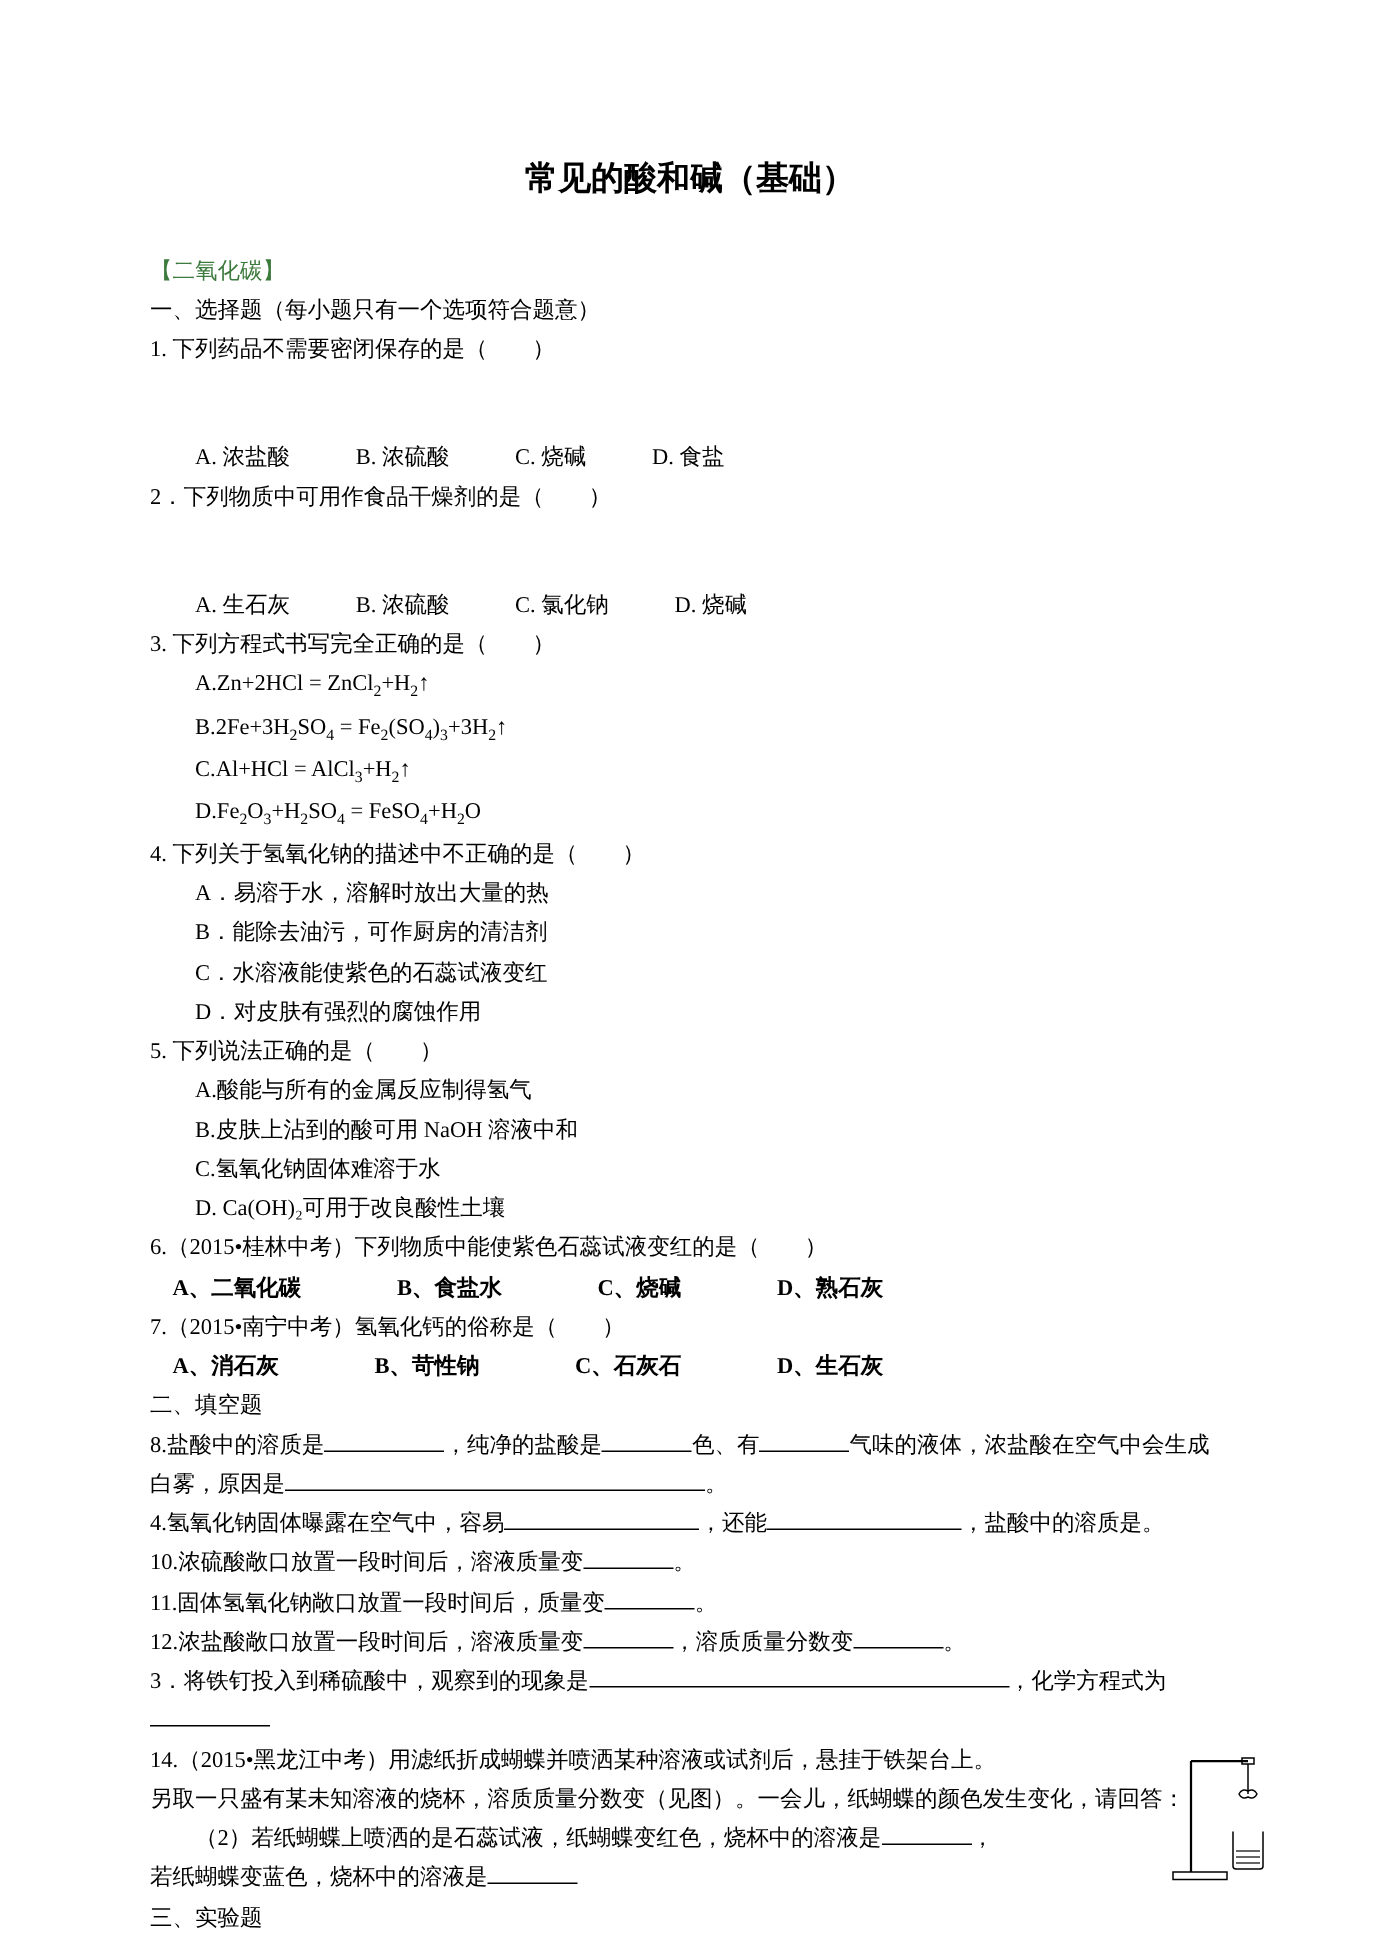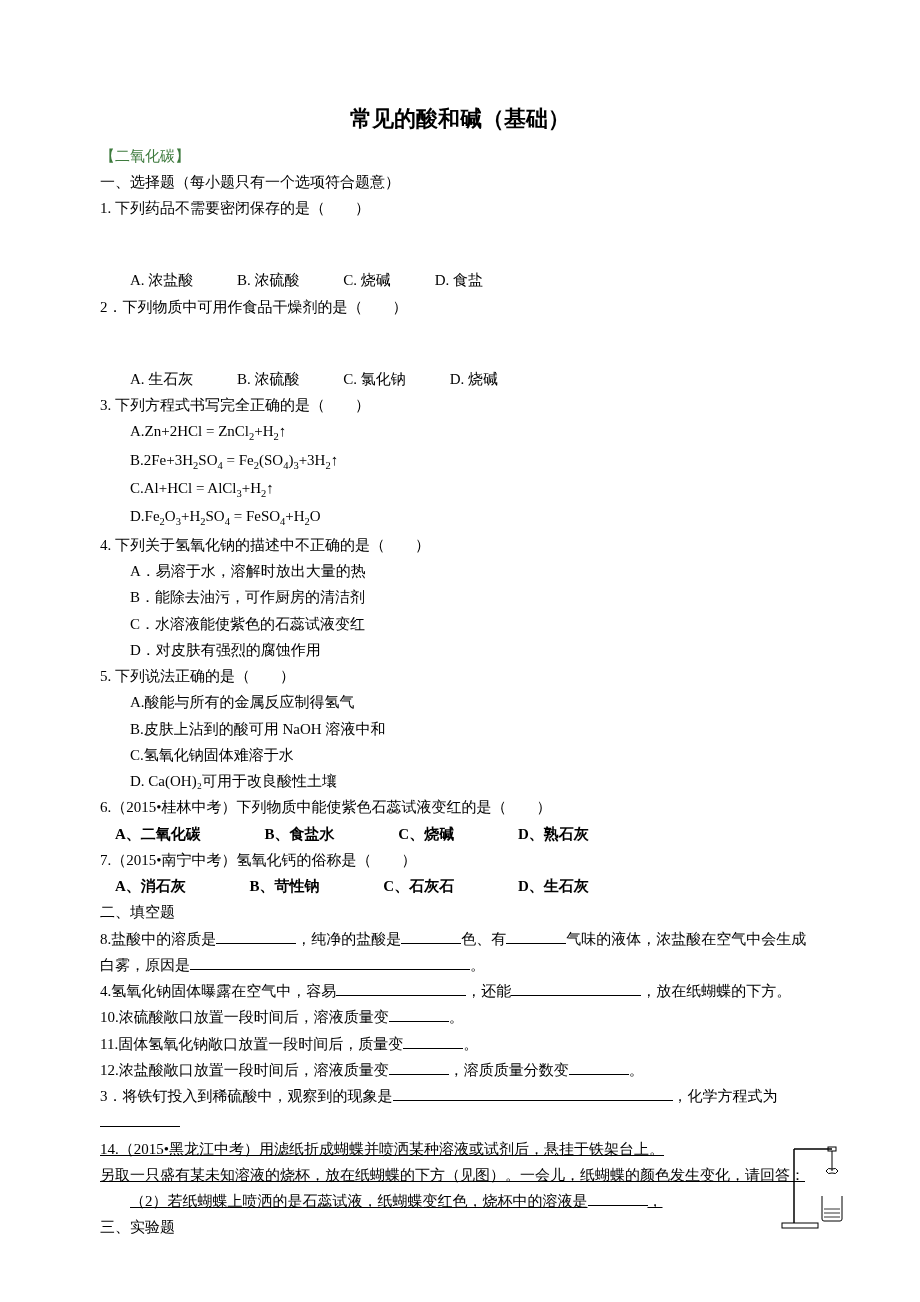--- a/index.html
+++ b/index.html
@@ -8,21 +8,21 @@
       line-height: 1.75;
       padding: 100px 100px 40px 100px;
       margin: 0;
       color: #000;
       background: #fff;
     }
     .title {
       text-align: center;
       font-size: 22px;
       font-weight: bold;
-      margin-bottom: 4px;
+      margin-bottom: 29px;
     }
     .section-label {
       color: #3d7a3d;
     }
     .options {
       padding-left: 2em;
     }
     .options span {
       display: inline-block;
       margin-right: 40px;
@@ -54,21 +54,20 @@
     }
     .blank-short {
       min-width: 60px;
     }
     .sub {
       vertical-align: sub;
       font-size: 0.7em;
     }
     .fig-wrap {
       position: relative;
-      text-decoration: underline;
     }
     .fig-svg {
       position: absolute;
       right: -30px;
       top: 5px;
     }
     .narrow {
       max-width: 720px;
     }
   </style>
@@ -131,21 +130,21 @@
   <span>D、生石灰</span>
 </div>
 
 <div>二、填空题</div>
 
 <div>
   <span>8.盐酸中的溶质是</span><span class="blank"></span><span>，纯净的盐酸是</span><span class="blank blank-short"></span><span>色、有</span><span class="blank blank-short"></span><span>气味的液体，浓盐酸在空气中会生成白雾，原因是</span><span class="blank blank-long"></span><span>。</span>
 </div>
 
 <div>
-  <span>4.氢氧化钠固体曝露在空气中，容易</span><span class="blank blank-med"></span><span>，还能</span><span class="blank blank-med"></span><span>，放在纸蝴蝶的下方。</span>
+  <span>4.氢氧化钠固体曝露在空气中，容易</span><span class="blank blank-med"></span><span>，还能</span><span class="blank blank-med"></span><span>，盐酸中的溶质是。</span>
 </div>
 
 <div>
   <span>10.浓硫酸敞口放置一段时间后，溶液质量变</span><span class="blank blank-short"></span><span>。</span>
 </div>
 
 <div>
   <span>11.固体氢氧化钠敞口放置一段时间后，质量变</span><span class="blank blank-short"></span><span>。</span>
 </div>
 
@@ -166,19 +165,22 @@
     <line x1="52" y1="10" x2="52" y2="30" stroke="#000" stroke-width="1"></line>
     <path d="M46 30 Q48 26 52 28 Q56 26 58 30 Q56 34 52 32 Q48 34 46 30 Z" fill="none" stroke="#000" stroke-width="1"></path>
     <path d="M42 55 L42 78 Q42 80 44 80 L60 80 Q62 80 62 78 L62 55" fill="none" stroke="#000" stroke-width="1"></path>
     <g stroke="#000" stroke-width="0.8">
       <line x1="44" y1="68" x2="60" y2="68"></line>
       <line x1="44" y1="72" x2="60" y2="72"></line>
       <line x1="44" y1="76" x2="60" y2="76"></line>
     </g>
   </svg>
   <div class="narrow">14.（2015•黑龙江中考）用滤纸折成蝴蝶并喷洒某种溶液或试剂后，悬挂于铁架台上。</div>
-  <div class="narrow">另取一只盛有某未知溶液的烧杯，放在纸蝴蝶的下方（见图）。一会儿，纸蝴蝶的颜色发生变化，请回答：</div>
+  <div class="narrow">另取一只盛有某未知溶液的烧杯，溶质质量分数变（见图）。一会儿，纸蝴蝶的颜色发生变化，请回答：</div>
   <div class="indent">
     <span>（2）若纸蝴蝶上喷洒的是石蕊试液，纸蝴蝶变红色，烧杯中的溶液是</span><span class="blank blank-short"></span><span>，</span>
+  </div>
+  <div>
+    <span>若纸蝴蝶变蓝色，烧杯中的溶液是</span><span class="blank blank-short"></span>
   </div>
 </div>
 
 <div>三、实验题</div>
 
 </body></html>

